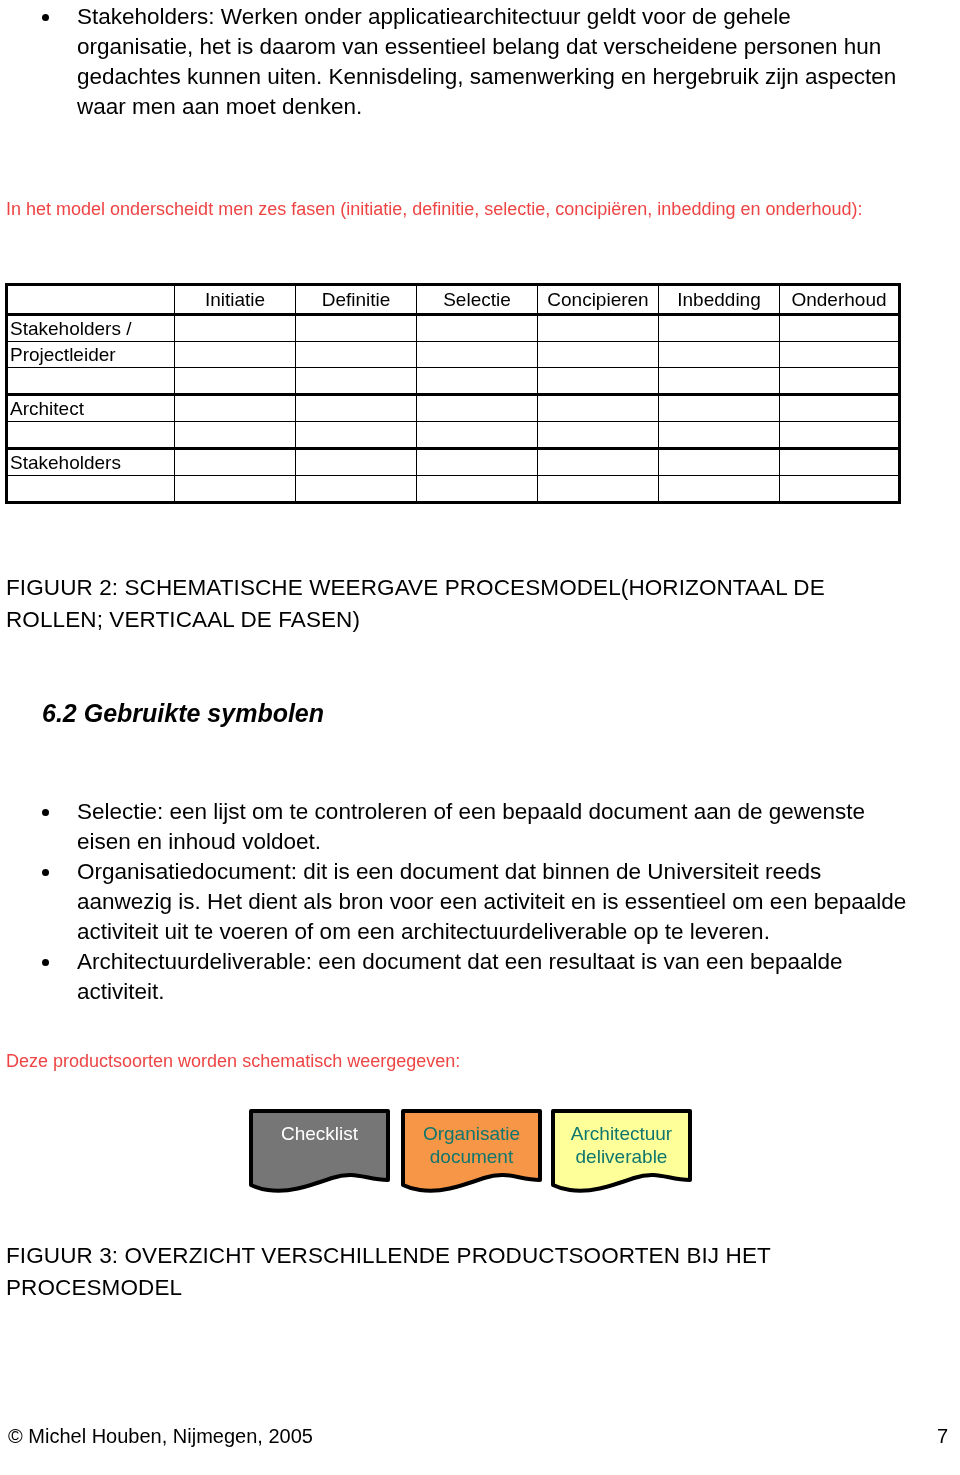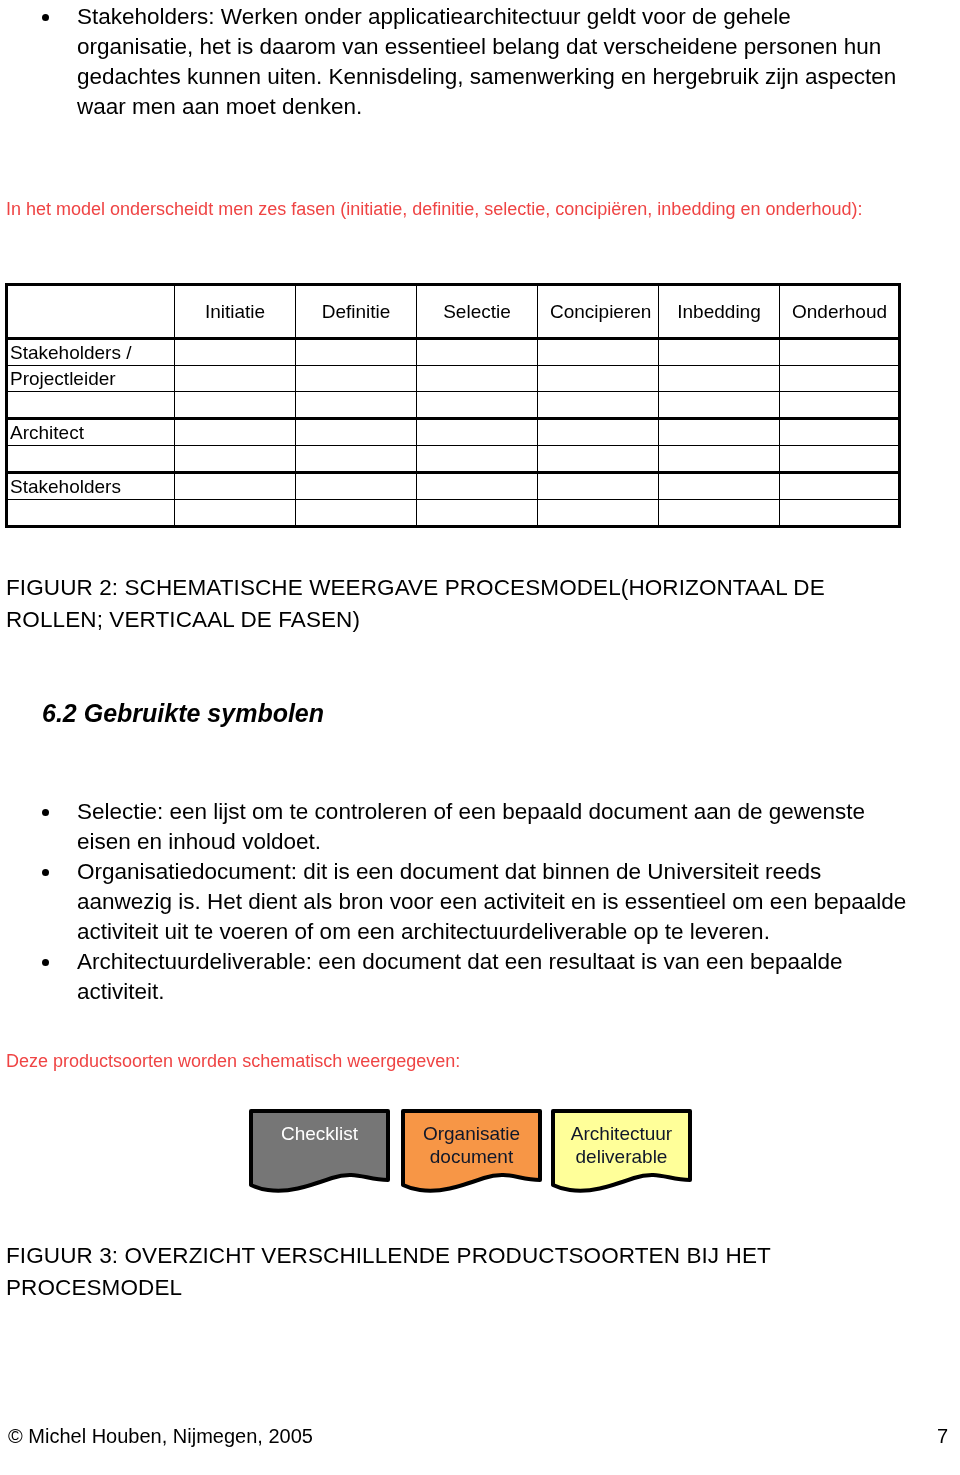--- a/index.html
+++ b/index.html
@@ -66,21 +66,21 @@
     border: 1.5px solid #000;
     height: 25px;
     padding: 0 0 0 2px;
     font-size: 19px;
     line-height: 22px;
     vertical-align: middle;
     background: #fff;
   }
   table.proc-table td.hdr {
     text-align: center;
-    padding: 12px;
+    padding: 0;
     height: 27px;
   }
   table.proc-table td.corner {
     border-left: 3px solid #000;
     border-top: 3px solid #000;
   }
   table.proc-table tr.header-row td {
     border-top: 3px solid #000;
     border-bottom: 3px solid #000;
   }
@@ -139,21 +139,21 @@
     position: absolute;
     left: 0;
     top: 14px;
     width: 143px;
     text-align: center;
     font-size: 19px;
     line-height: 23px;
     pointer-events: none;
   }
   .symbol .sym-label.light { color: #ffffff; }
-  .symbol .sym-label.dark { color: #0f172a; }
+  .symbol .sym-label.dark { color: #0f766e; }
 
   
   .footer-left {
     position: absolute;
     left: 8px;
     top: 1424px;
     font-size: 20px;
     line-height: 24px;
   }
   .footer-right {

